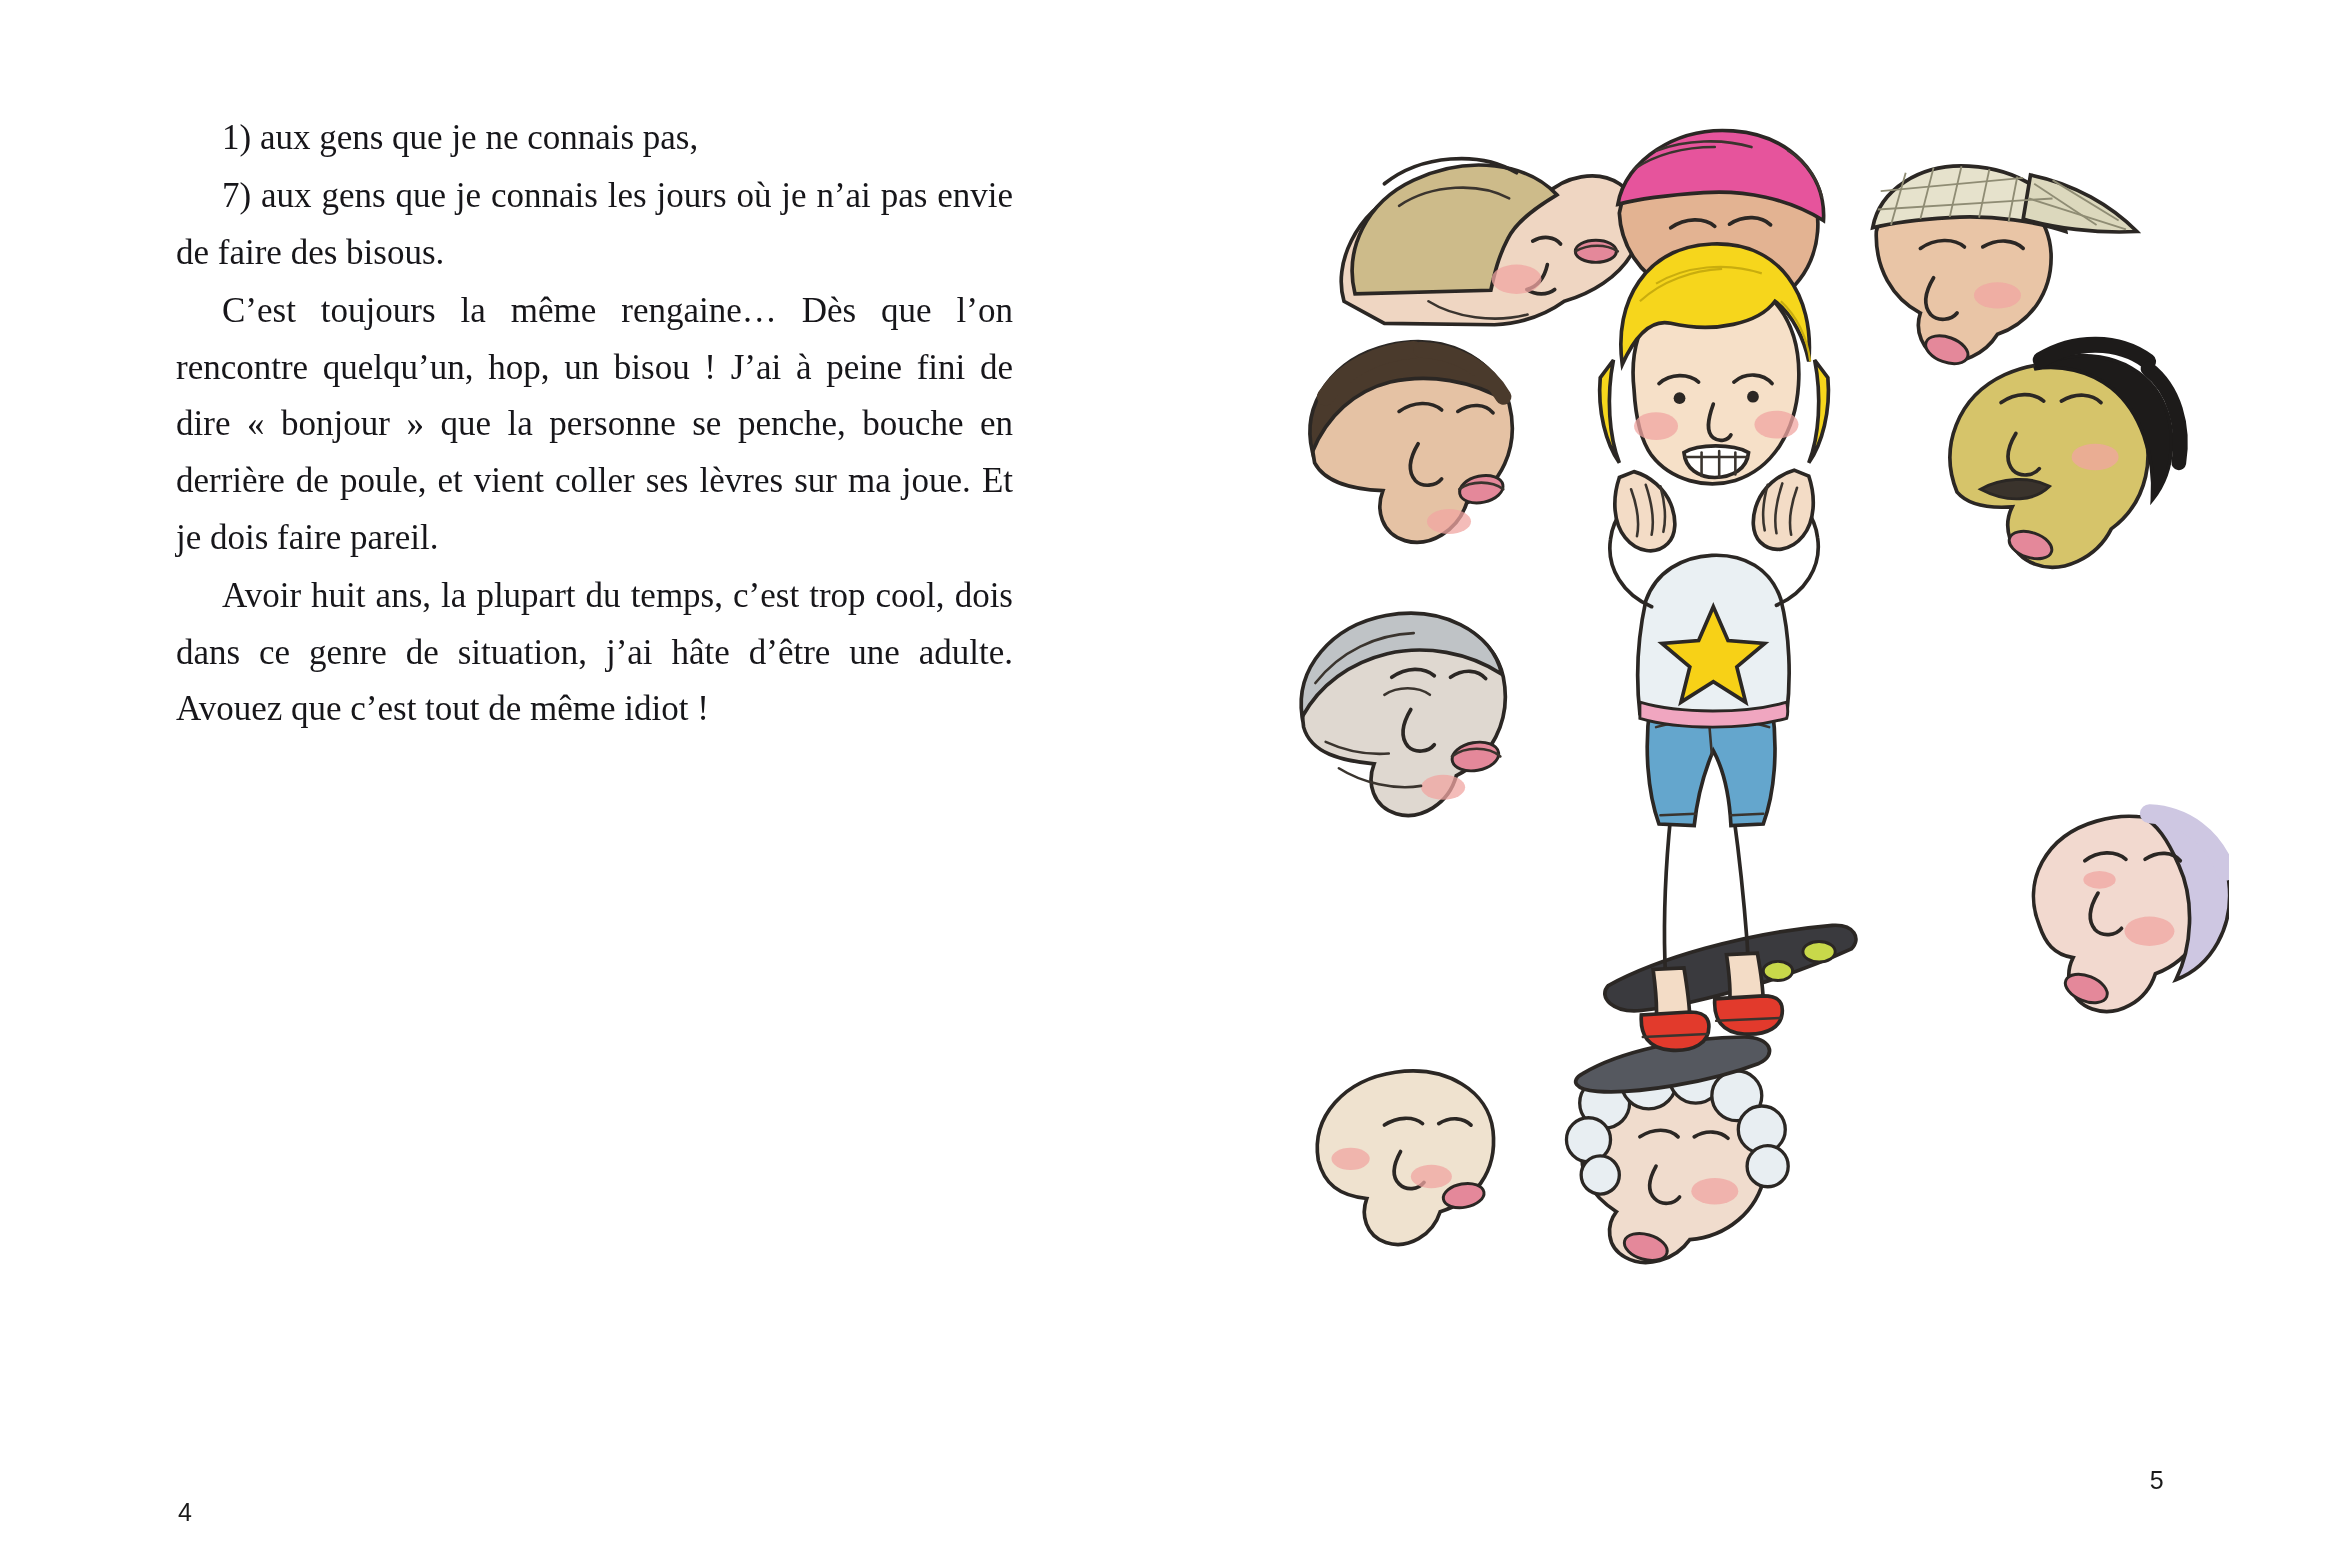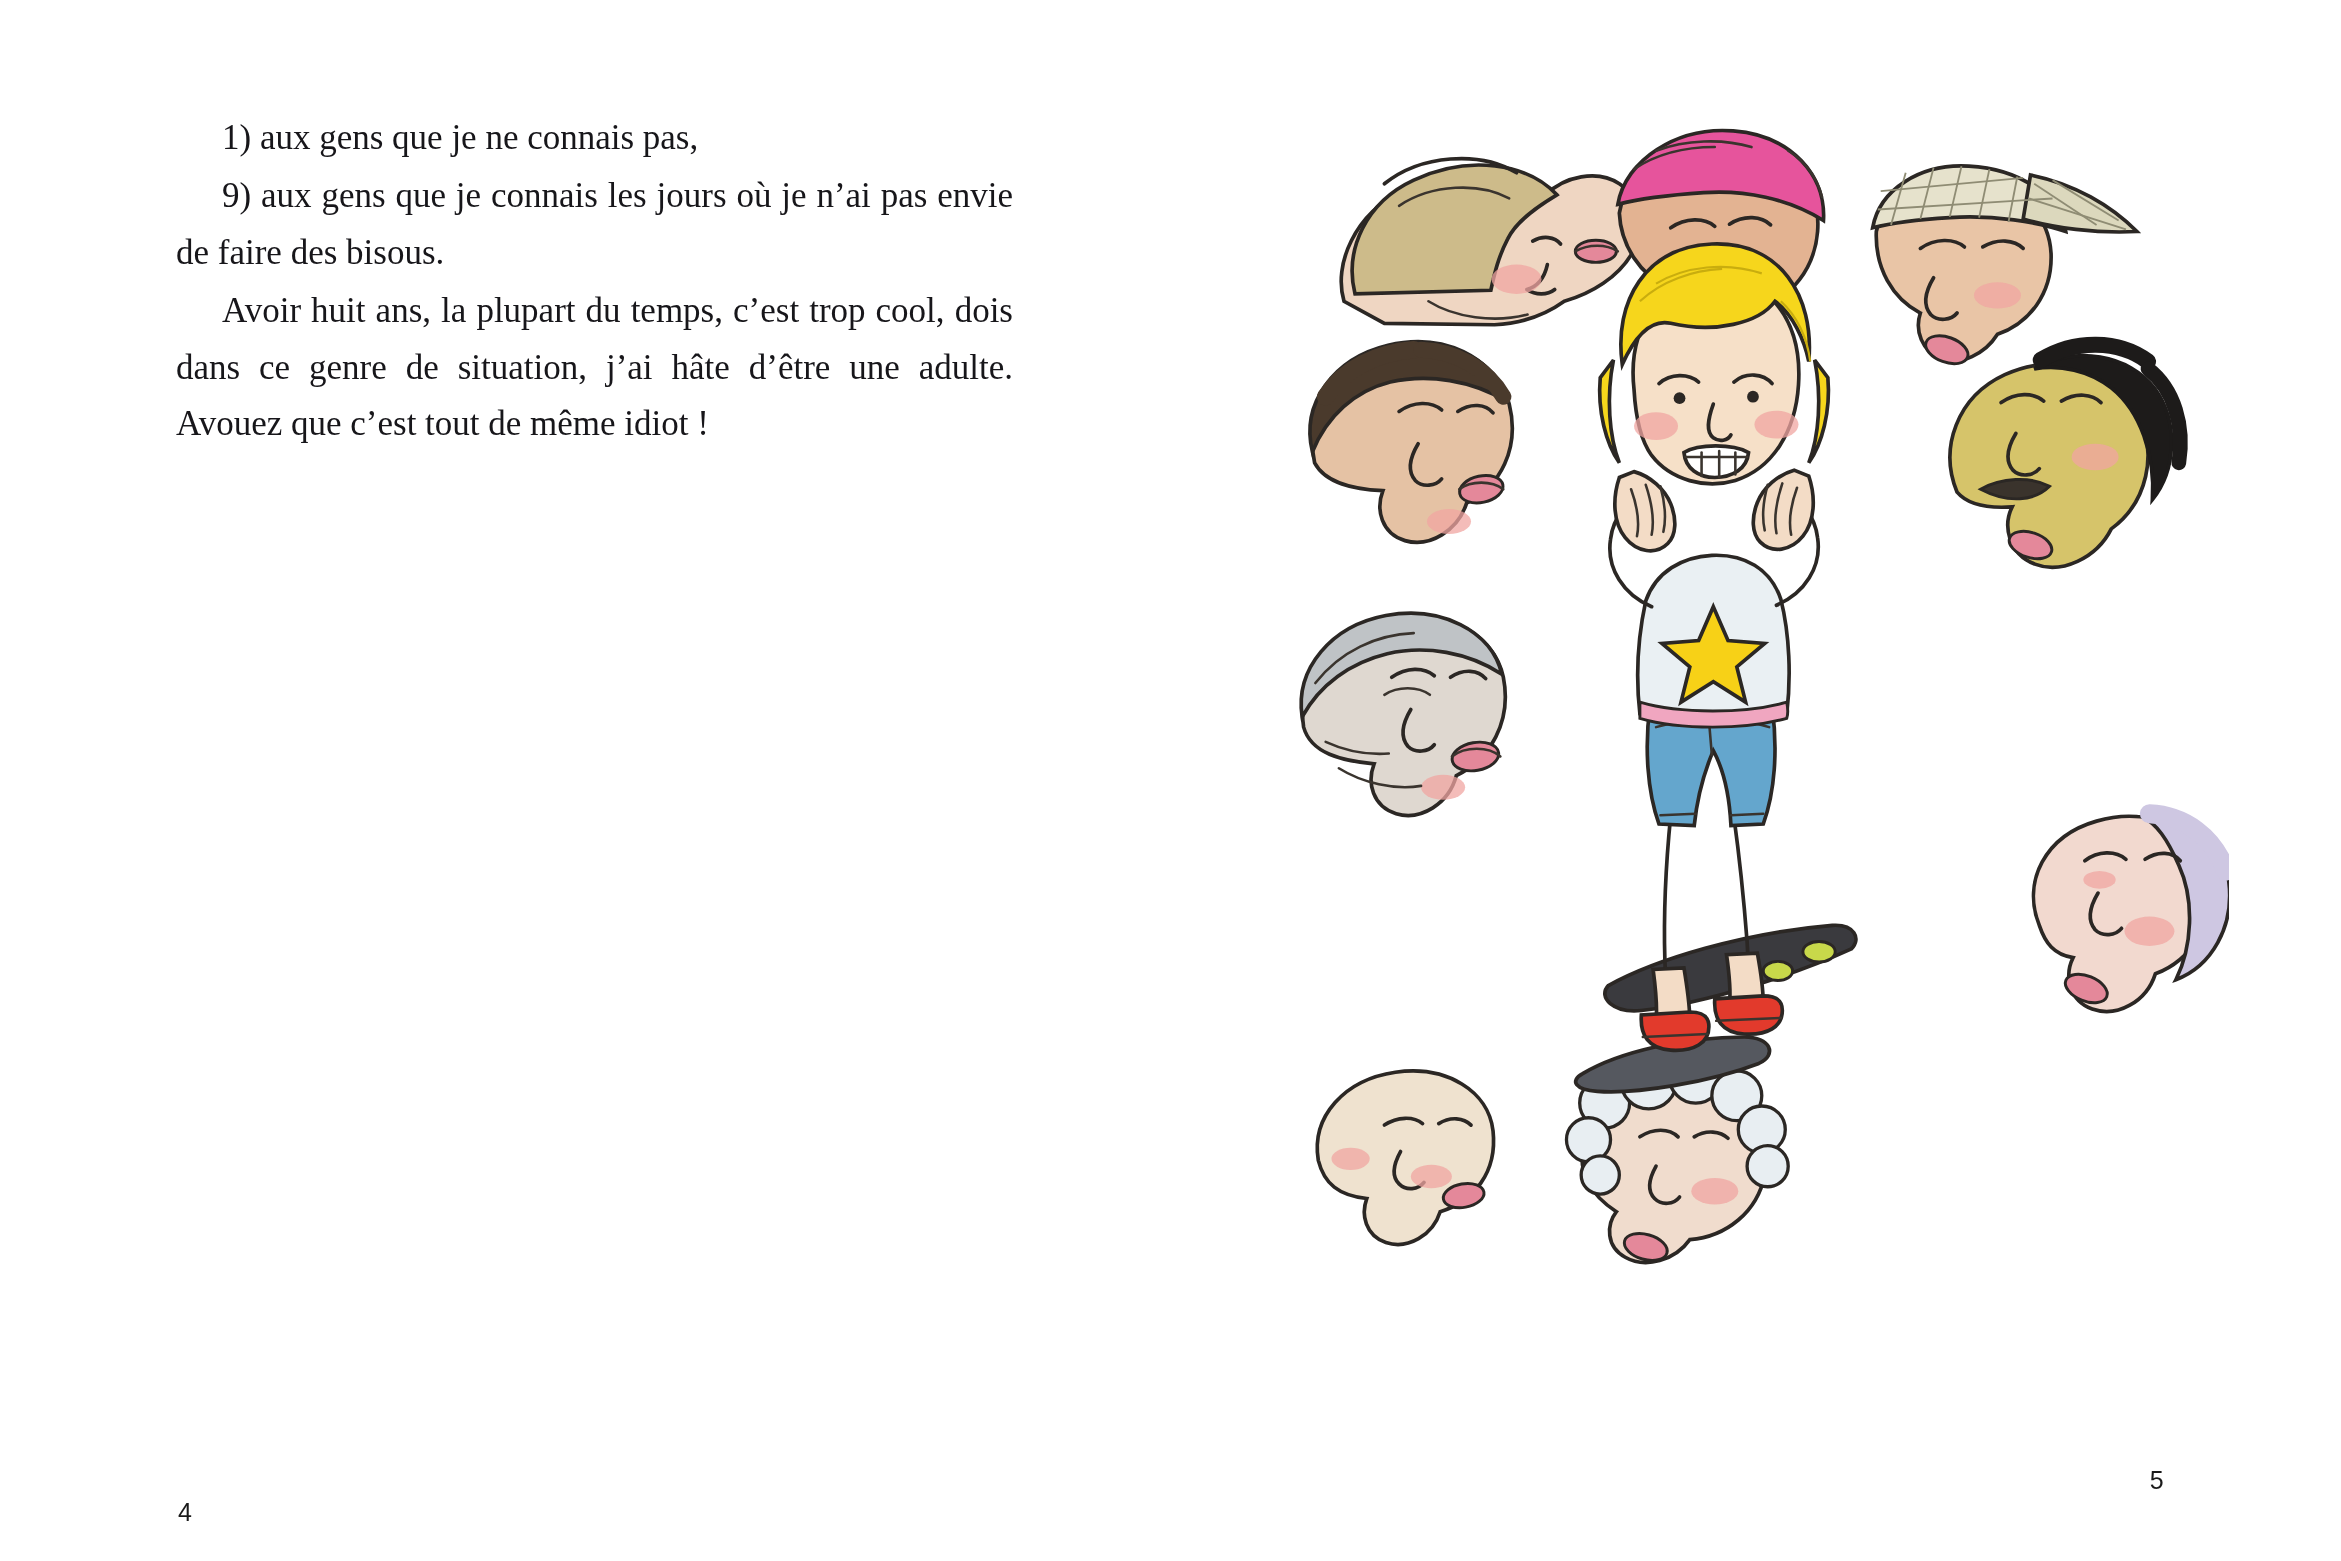--- a/index.html
+++ b/index.html
@@ -73,21 +73,22 @@
   }
 </style>
 </head>
 <body>
 
 <div class="spread">
 
   <div class="page page-left">
     <div class="text-block">
       <p>1) aux gens que je ne connais pas,</p>
-      <p>9) aux gens que je connais les jours où je n’ai pas envie de faire des bisous.</p>
+      <p>7) aux gens que je connais les jours où je n’ai pas envie de faire des bisous.</p>
+      <p>C’est toujours la même rengaine… Dès que l’on rencontre quelqu’un, hop, un bisou ! J’ai à peine fini de dire « bonjour » que la personne se penche, bouche en derrière de poule, et vient coller ses lèvres sur ma joue. Et je dois faire pareil.</p>
       <p>Avoir huit ans, la plupart du temps, c’est trop cool, dois dans ce genre de situation, j’ai hâte d’être une adulte. Avouez que c’est tout de même idiot !</p>
     </div>
     <div class="folio folio-left">4</div>
   </div>
 
   <div class="page page-right">
     <div class="illustration">
       <svg viewBox="0 0 1300 1840" xmlns="http://www.w3.org/2000/svg">
         <defs>
           <style>

